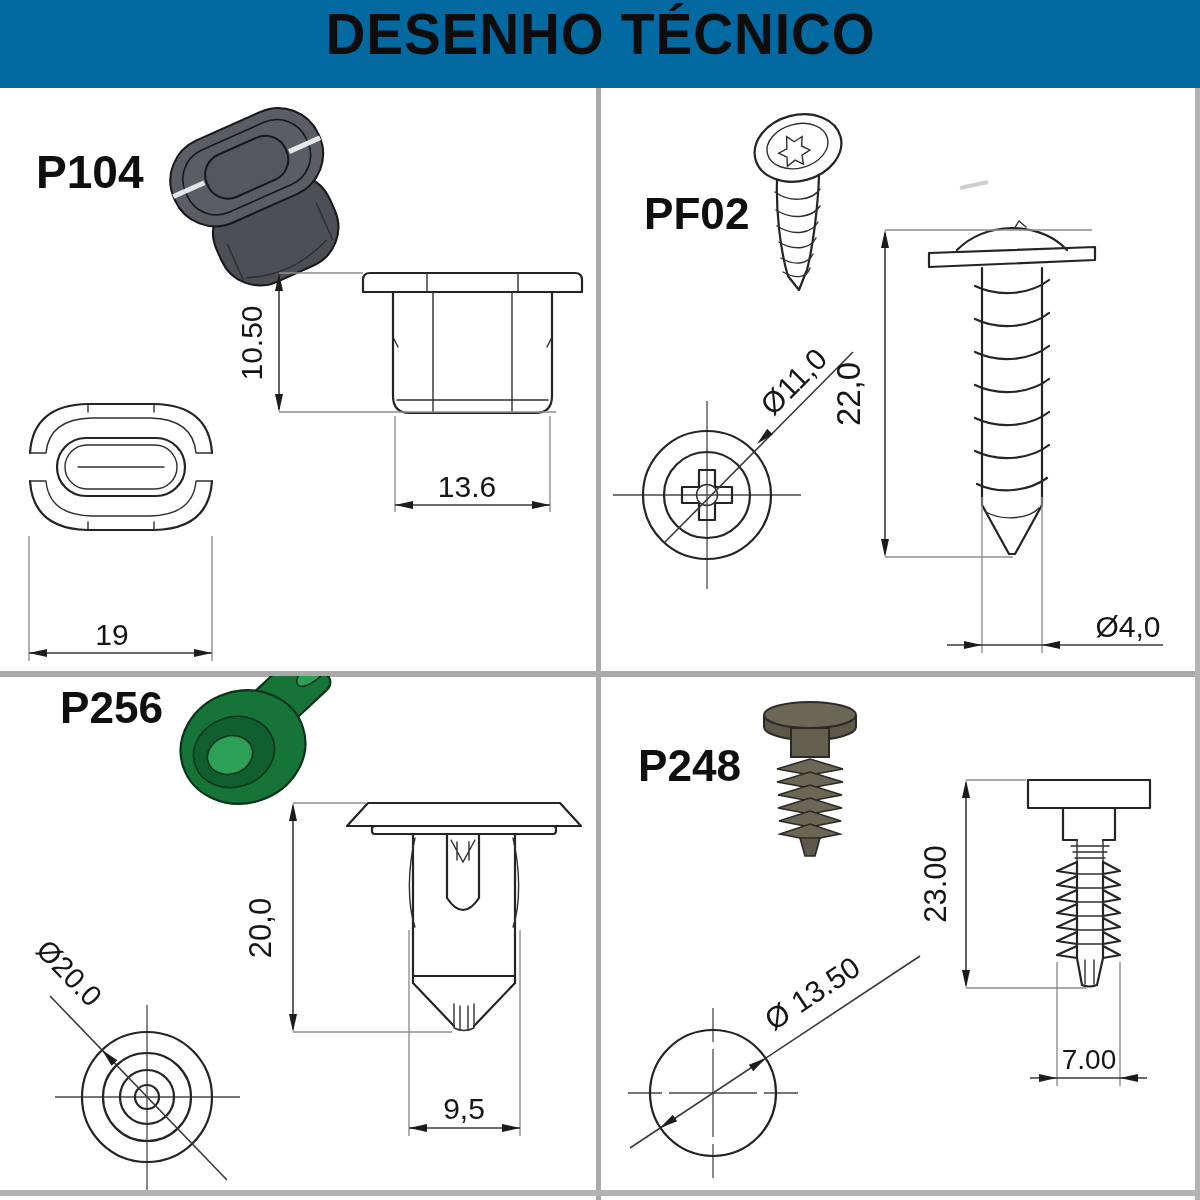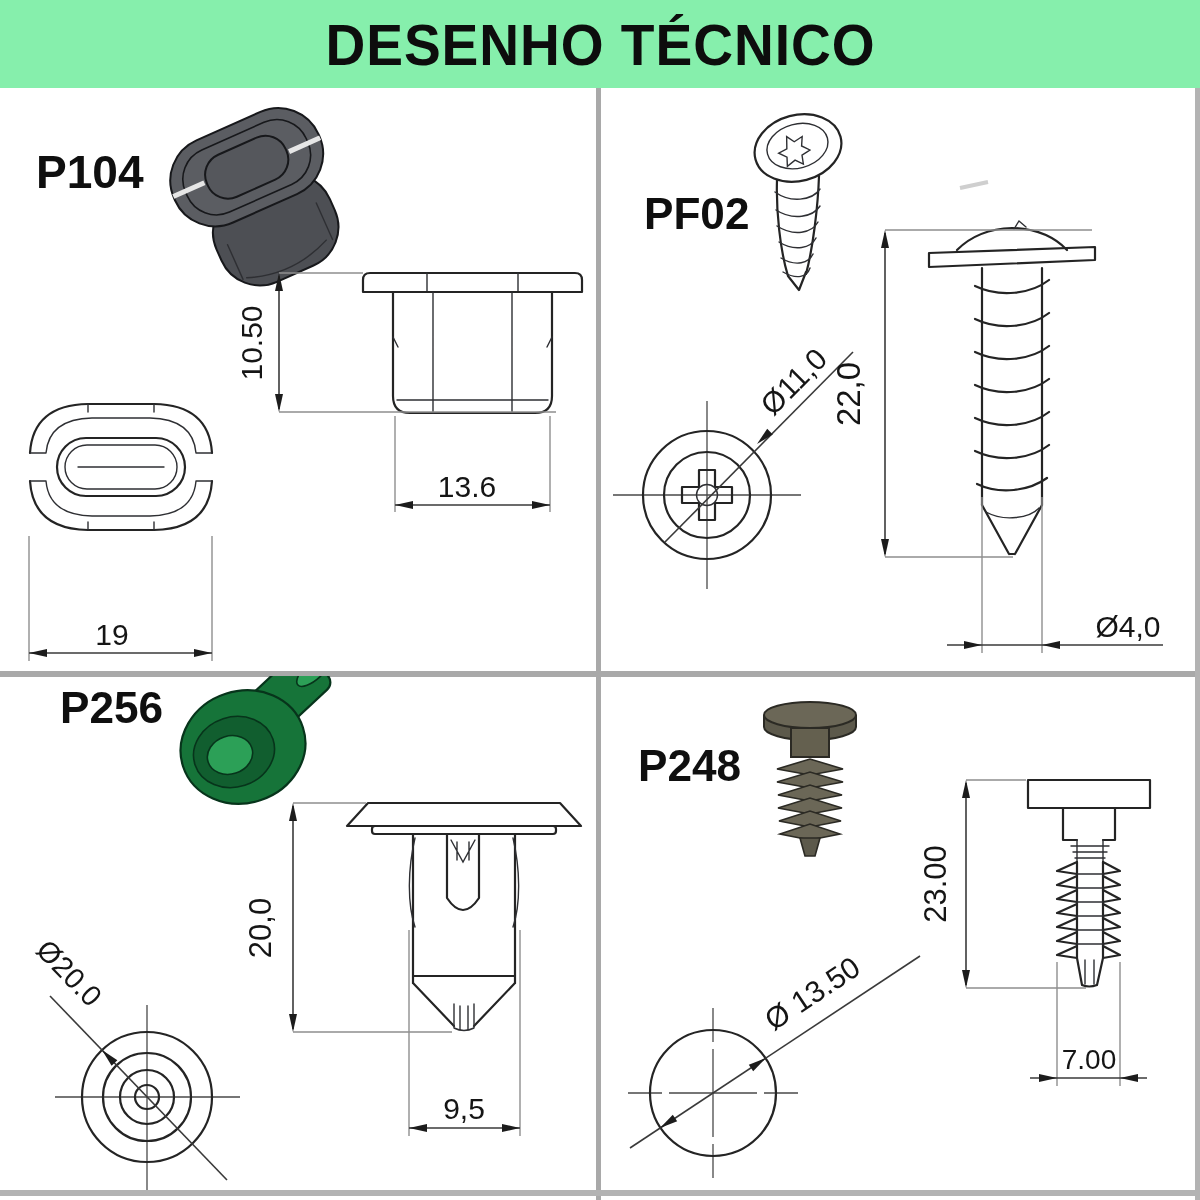--- a/index.html
+++ b/index.html
@@ -1,19 +1,19 @@
 <!DOCTYPE html>
 <html><head>
 <meta charset="utf-8">
 <style>
   html,body{margin:0;padding:0;background:#ffffff;}
   .stage{position:relative;width:1200px;height:1200px;background:#ffffff;overflow:hidden;
          font-family:"Liberation Sans",sans-serif;}
-  .header{position:absolute;left:0;top:0;width:1200px;height:88px;background:#86efac;
-          display:flex;align-items:center;justify-content:center;}
+  .header{position:absolute;left:0;top:0;width:1200px;height:88px;background:#0369a1;
+          display:flex;align-items:flex-start;justify-content:center;}
   .title{font-size:58px;font-weight:bold;color:#0d0d0d;letter-spacing:1px;
          transform:scaleX(0.95);white-space:nowrap;}
   .divider-v{position:absolute;left:596px;top:88px;width:5px;height:1112px;background:#a9a9a9;}
   .divider-h{position:absolute;left:0;top:671px;width:1200px;height:6px;background:#a9a9a9;}
   .edge-b{position:absolute;left:0;top:1190px;width:1200px;height:6px;background:#b3b3b3;}
   .edge-r{position:absolute;left:1195px;top:88px;width:5px;height:1112px;background:#b3b3b3;}
   .part-label{position:absolute;font-weight:bold;color:#0f0f0f;transform:scaleX(0.98);
               transform-origin:left top;white-space:nowrap;}
   #lbl-p104{left:36px;top:144px;font-size:47px;}
   #lbl-pf02{left:644px;top:188px;font-size:45px;}

